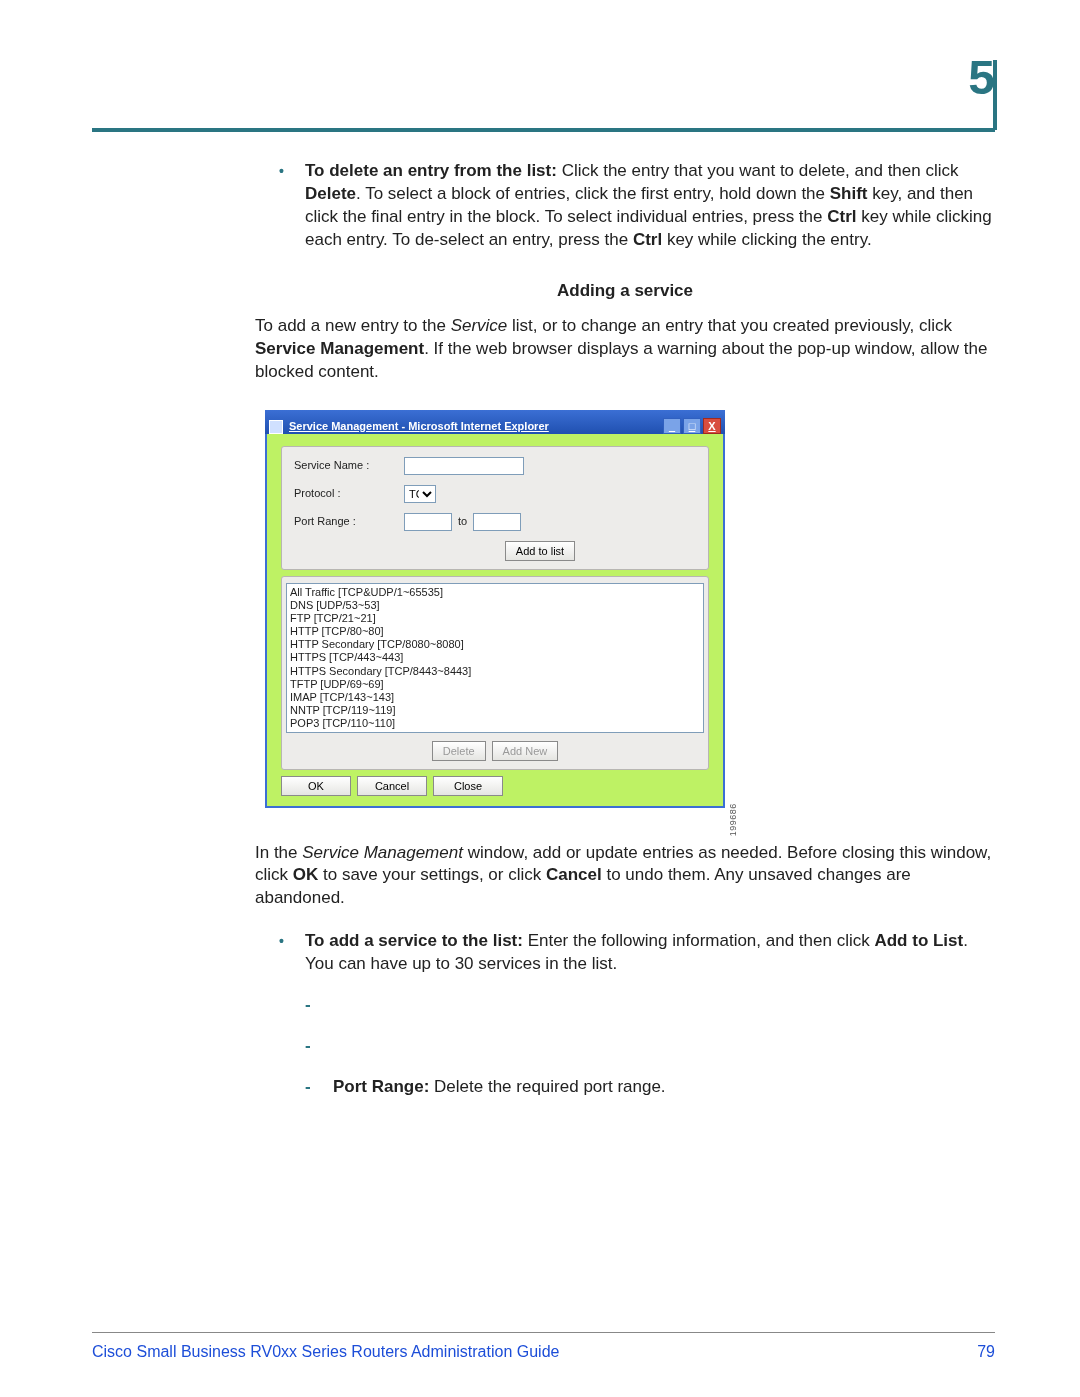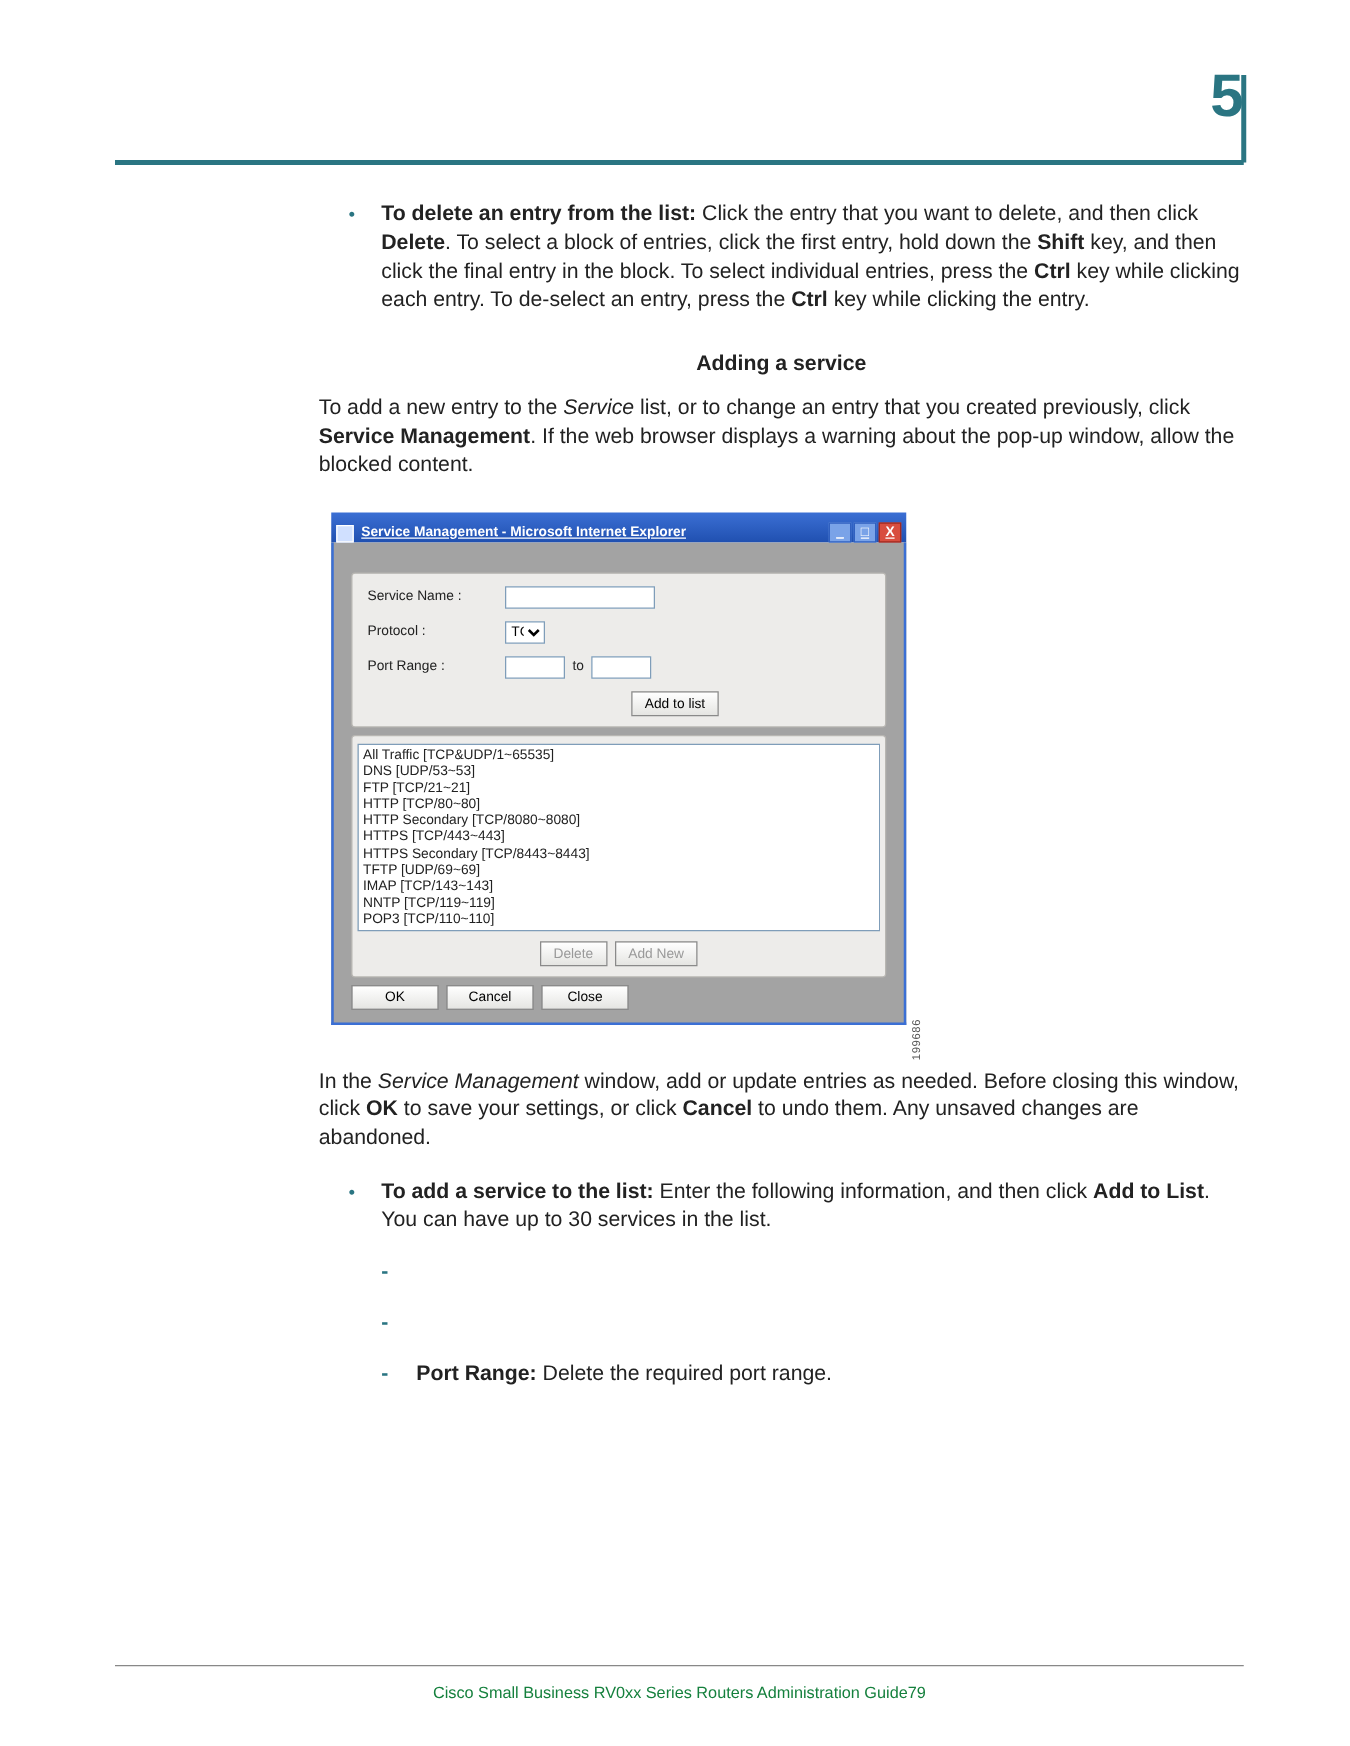--- a/index.html
+++ b/index.html
@@ -136,22 +136,22 @@
     line-height: 14px;
     text-align: center;
     color: #fff;
     font-weight: bold;
   }
   .tb-btn.close { background:#d84d3f; border-color:#a02a20; }
 
   .shot-body {
     border: 2px solid #3b6fd4;
     border-top: none;
-    background: #a3a3a3;
-    padding: 24px 14px 10px 14px;
+    background: #bef264;
+    padding: 12px 14px 10px 14px;
     font-family: Tahoma, Arial, sans-serif;
     font-size: 11px;
     color: #222;
   }
   .shot-group {
     border: 1px solid #b8b6b2;
     border-radius: 3px;
     padding: 10px 12px 8px 12px;
     margin-bottom: 6px;
     background: #edecea;
@@ -235,23 +235,23 @@
     bottom: 64px;
     height: 1px;
     background: #888;
   }
   .footer {
     position: absolute;
     left: 92px;
     right: 85px;
     bottom: 36px;
     display: flex;
-    justify-content: center;
-    font-size: 13px;
-    color: #15803d;
+    justify-content: space-between;
+    font-size: 16px;
+    color: #1d4ed8;
   }
 </style>
 </head>
 <body>
 
 <div class="page">
 
   <div class="chapter-number">5</div>
   <div class="header-rule-side"></div>
   <div class="header-rule"></div>

